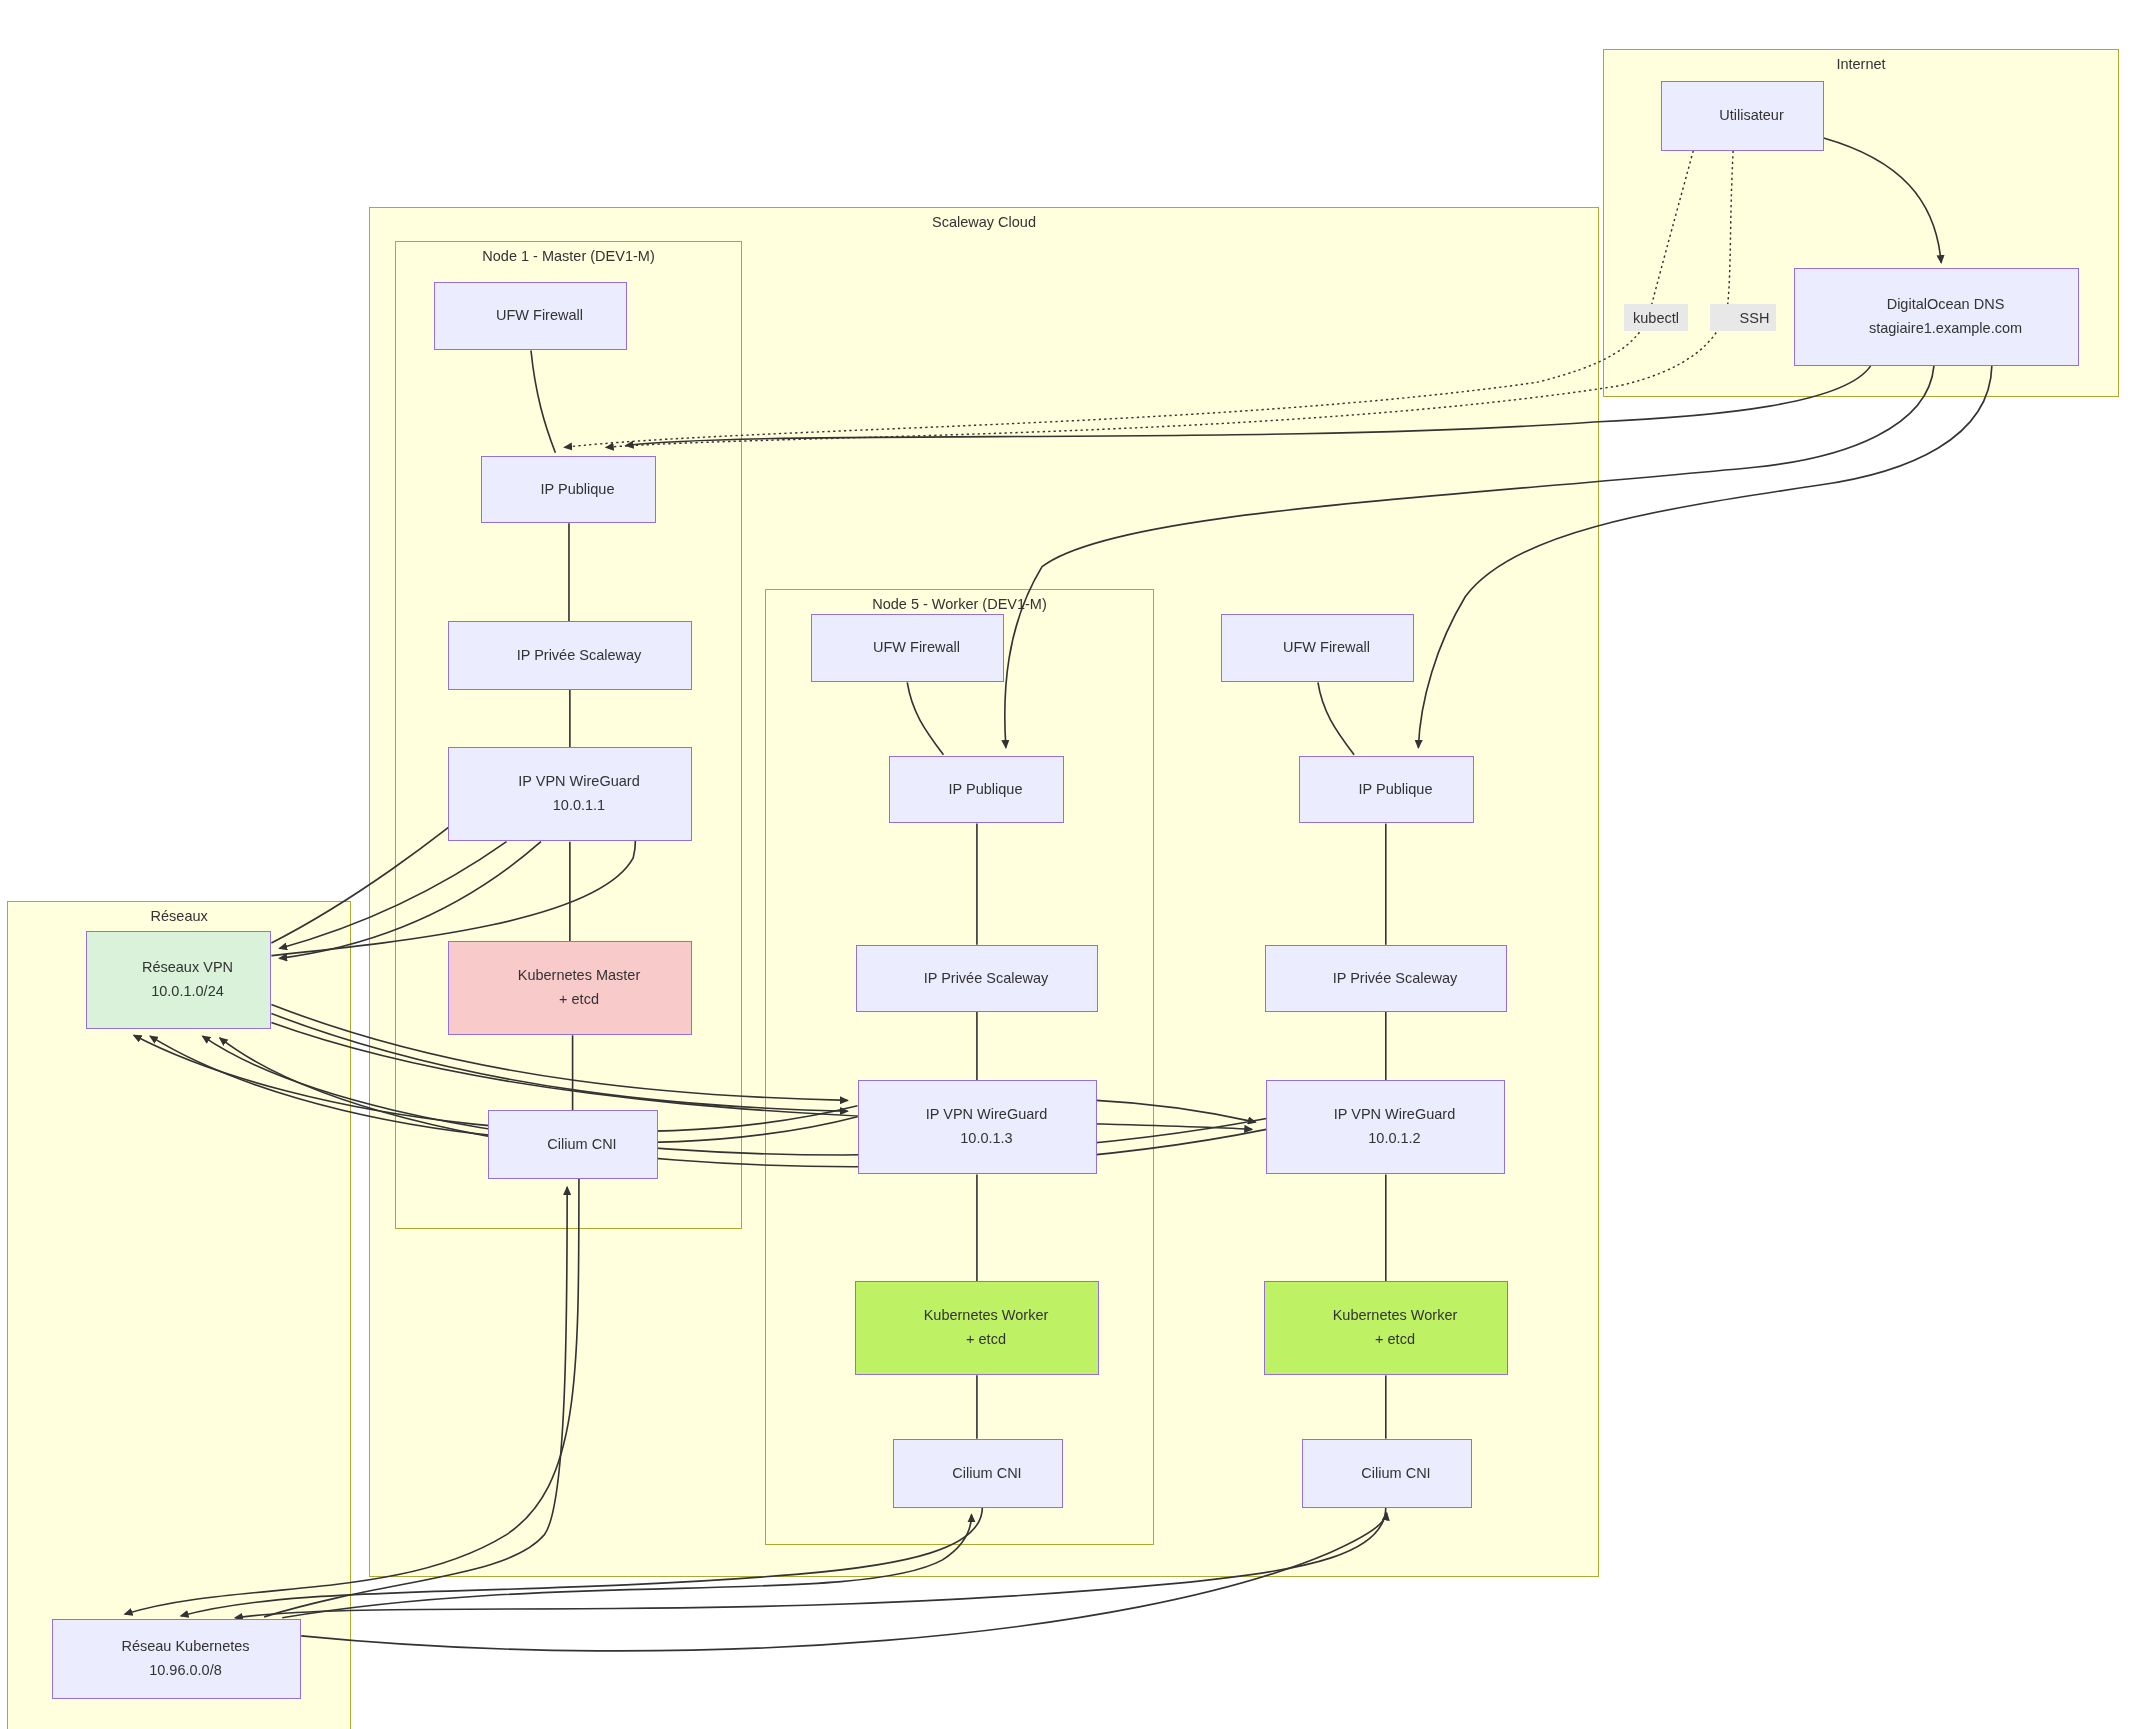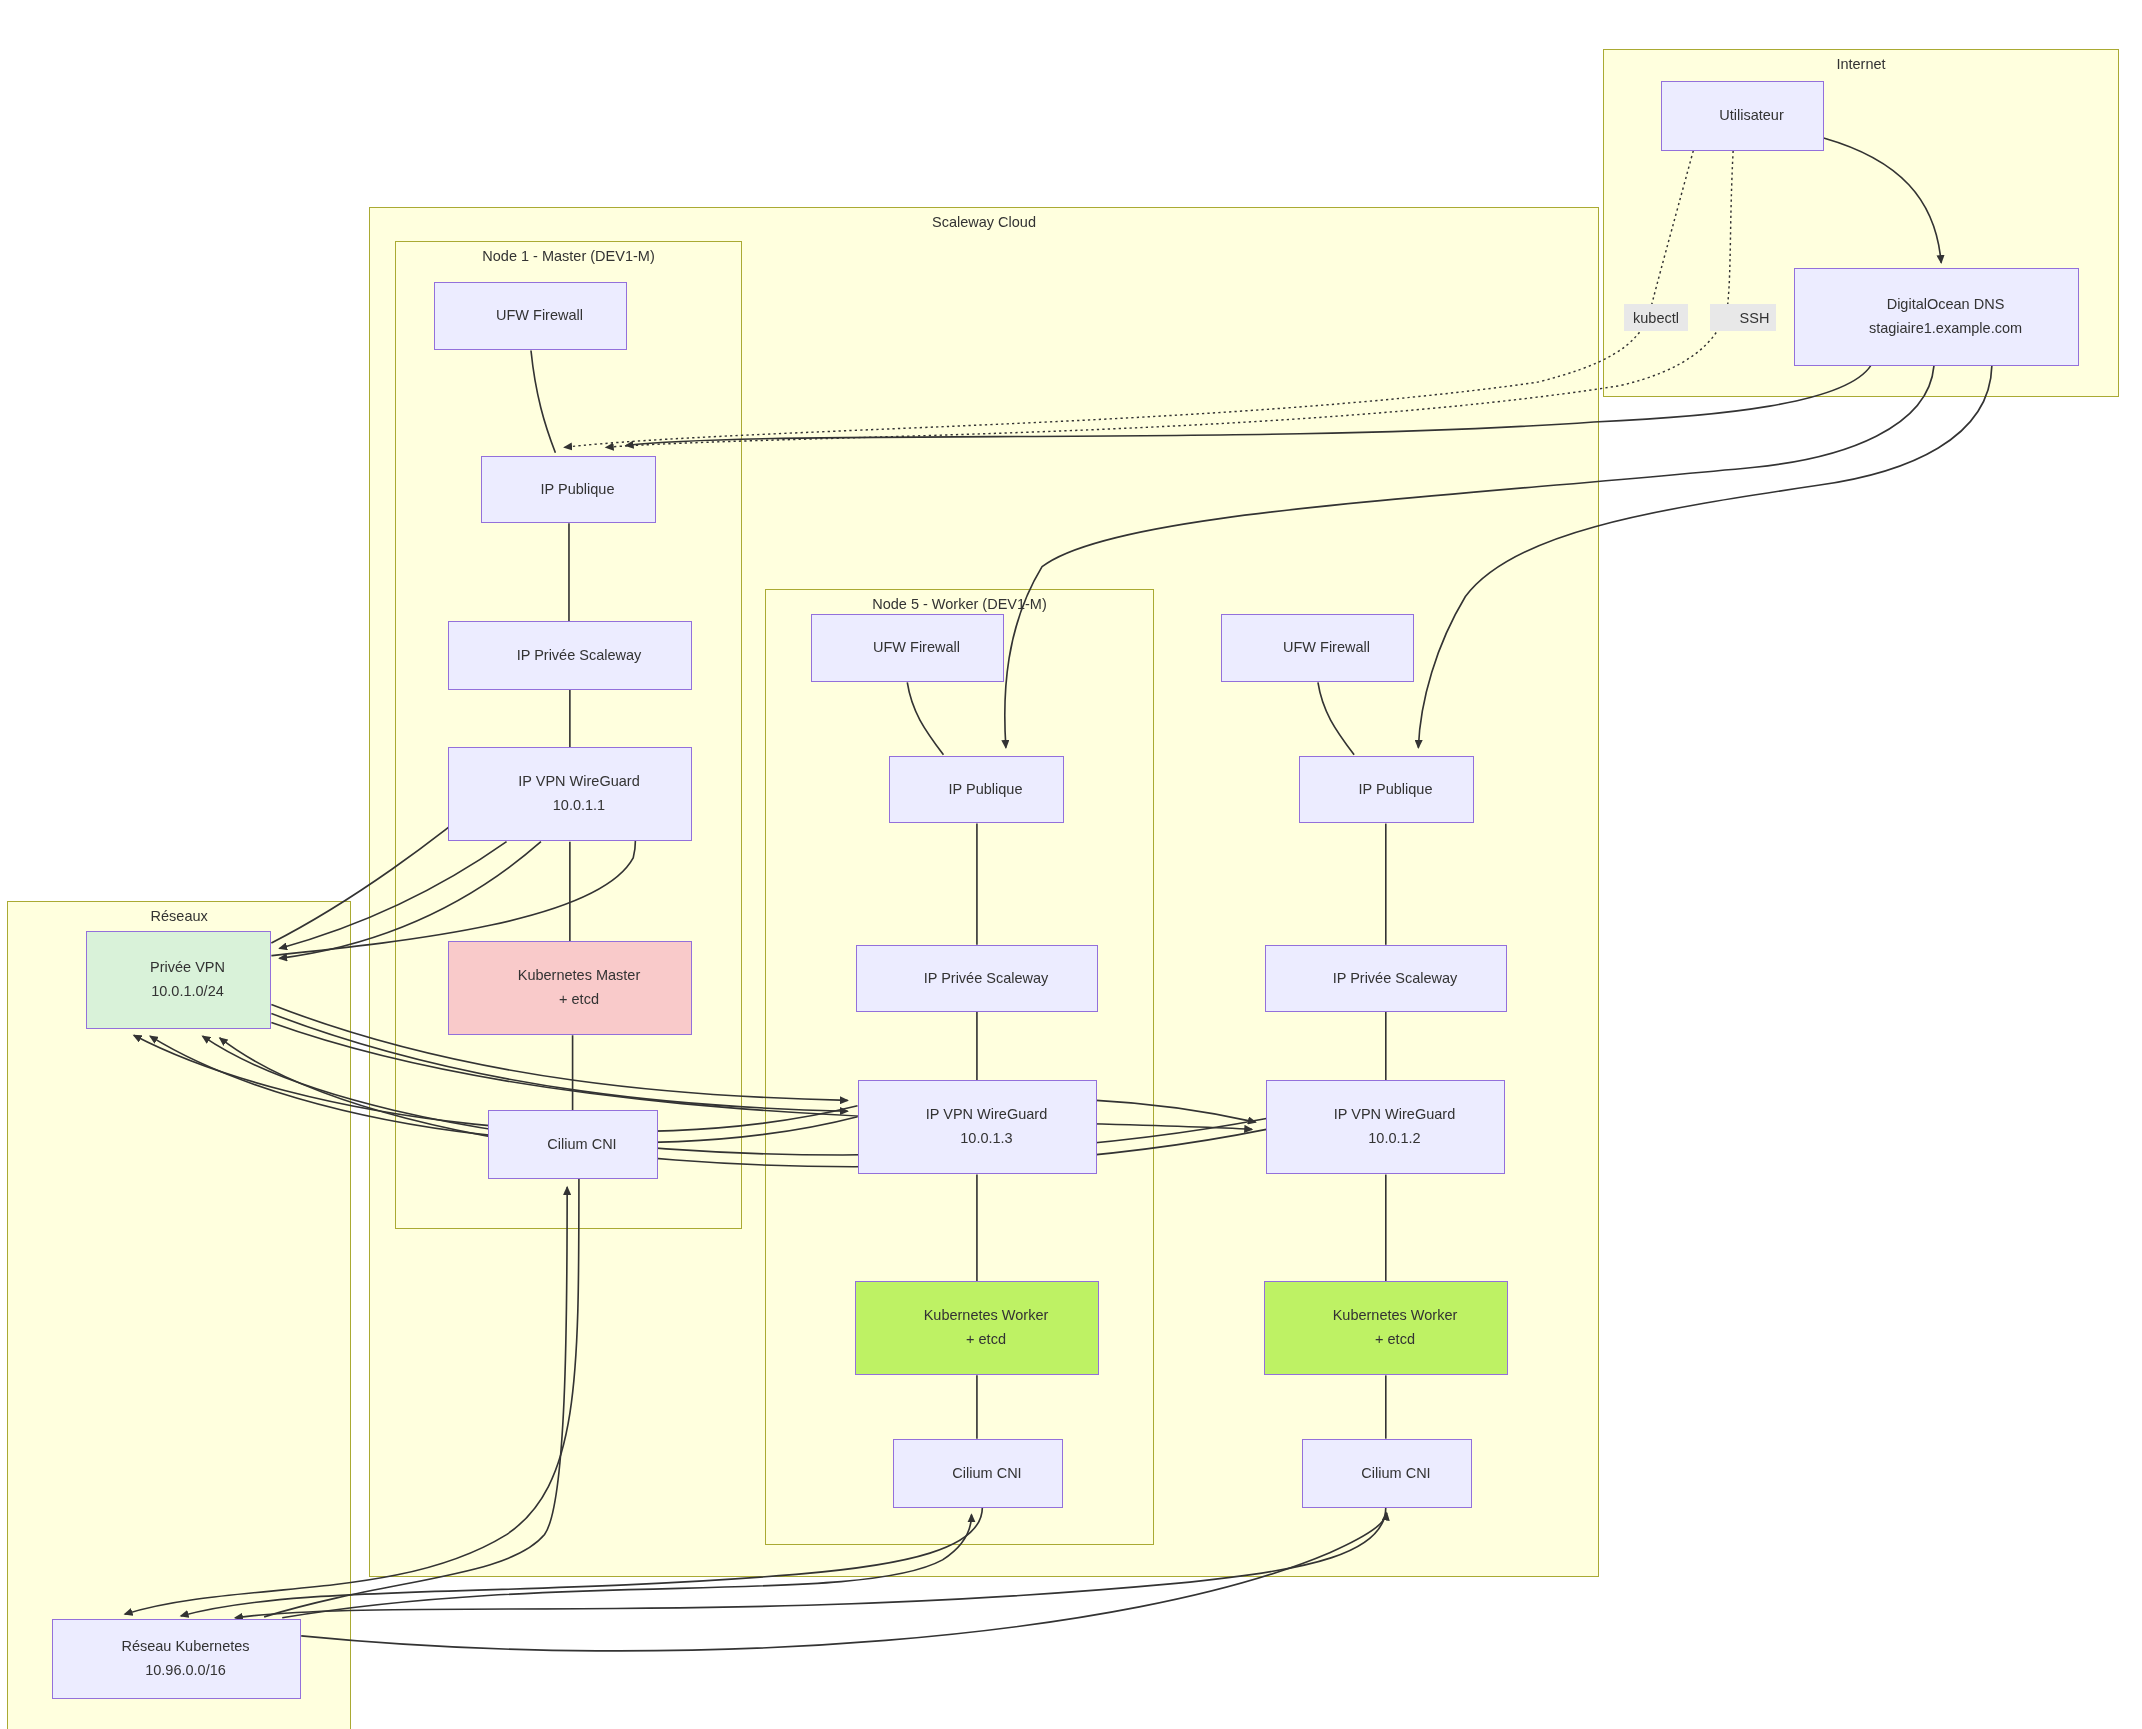--- a/index.html
+++ b/index.html
@@ -159,22 +159,22 @@
   </div>
   <div class="node blue" style="left:1264px;top:1241px;width:244px;height:94px;">
     <span>Kubernetes Worker</span>
     <span>+ etcd</span>
   </div>
   <div class="node" style="left:1302px;top:1399px;width:170px;height:69px;">
     <span>Cilium CNI</span>
   </div>
 
   <div class="node green" style="left:86px;top:891px;width:185px;height:98px;">
-    <span>Privée VPN</span>
+    <span>Réseaux VPN</span>
     <span>10.0.1.0/24</span>
   </div>
   <div class="node" style="left:52px;top:1579px;width:249px;height:80px;">
     <span>Réseau Kubernetes</span>
-    <span>10.96.0.0/16</span>
+    <span>10.96.0.0/8</span>
   </div>
 
 </div>
 
 
 </body></html>

